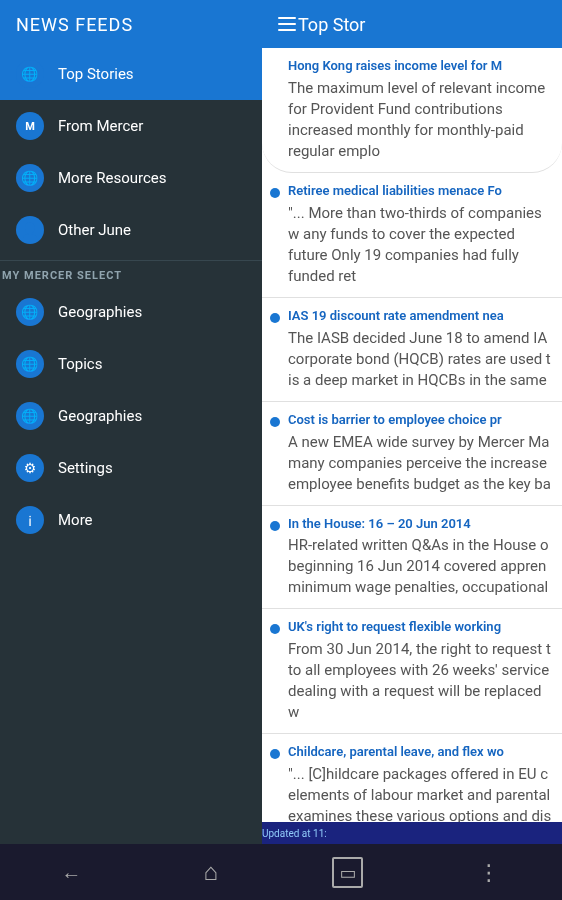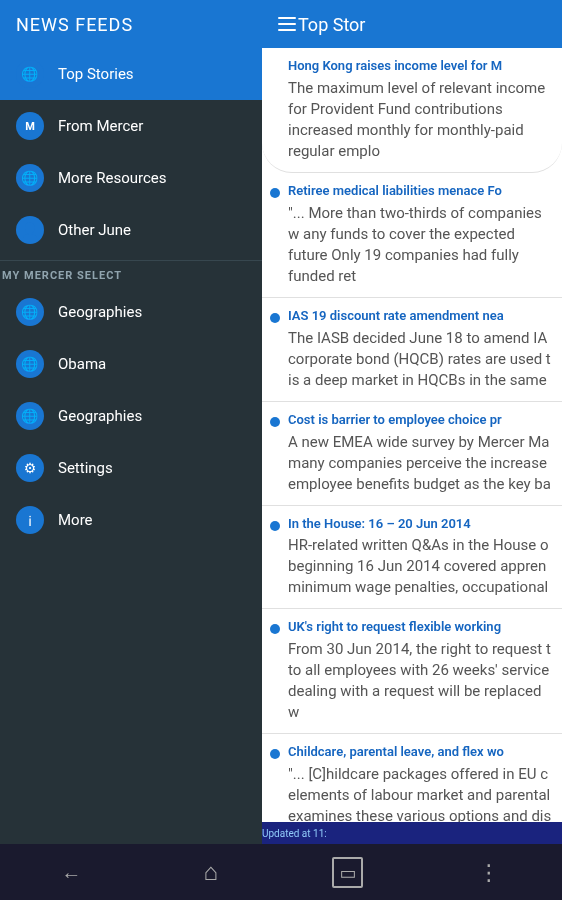--- a/index.html
+++ b/index.html
@@ -243,21 +243,21 @@
     </div>
 
     <div class="my-mercer-label">MY MERCER SELECT</div>
 
     <div class="sidebar-item">
       <div class="sidebar-icon">🌐</div>
       <span>Geographies</span>
     </div>
     <div class="sidebar-item">
       <div class="sidebar-icon">🌐</div>
-      <span>Obama</span>
+      <span>Topics</span>
     </div>
     <div class="sidebar-item">
       <div class="sidebar-icon">🌐</div>
       <span>Geographies</span>
     </div>
     <div class="sidebar-item">
       <div class="sidebar-icon">⚙</div>
       <span>Settings</span>
     </div>
     <div class="sidebar-item">

